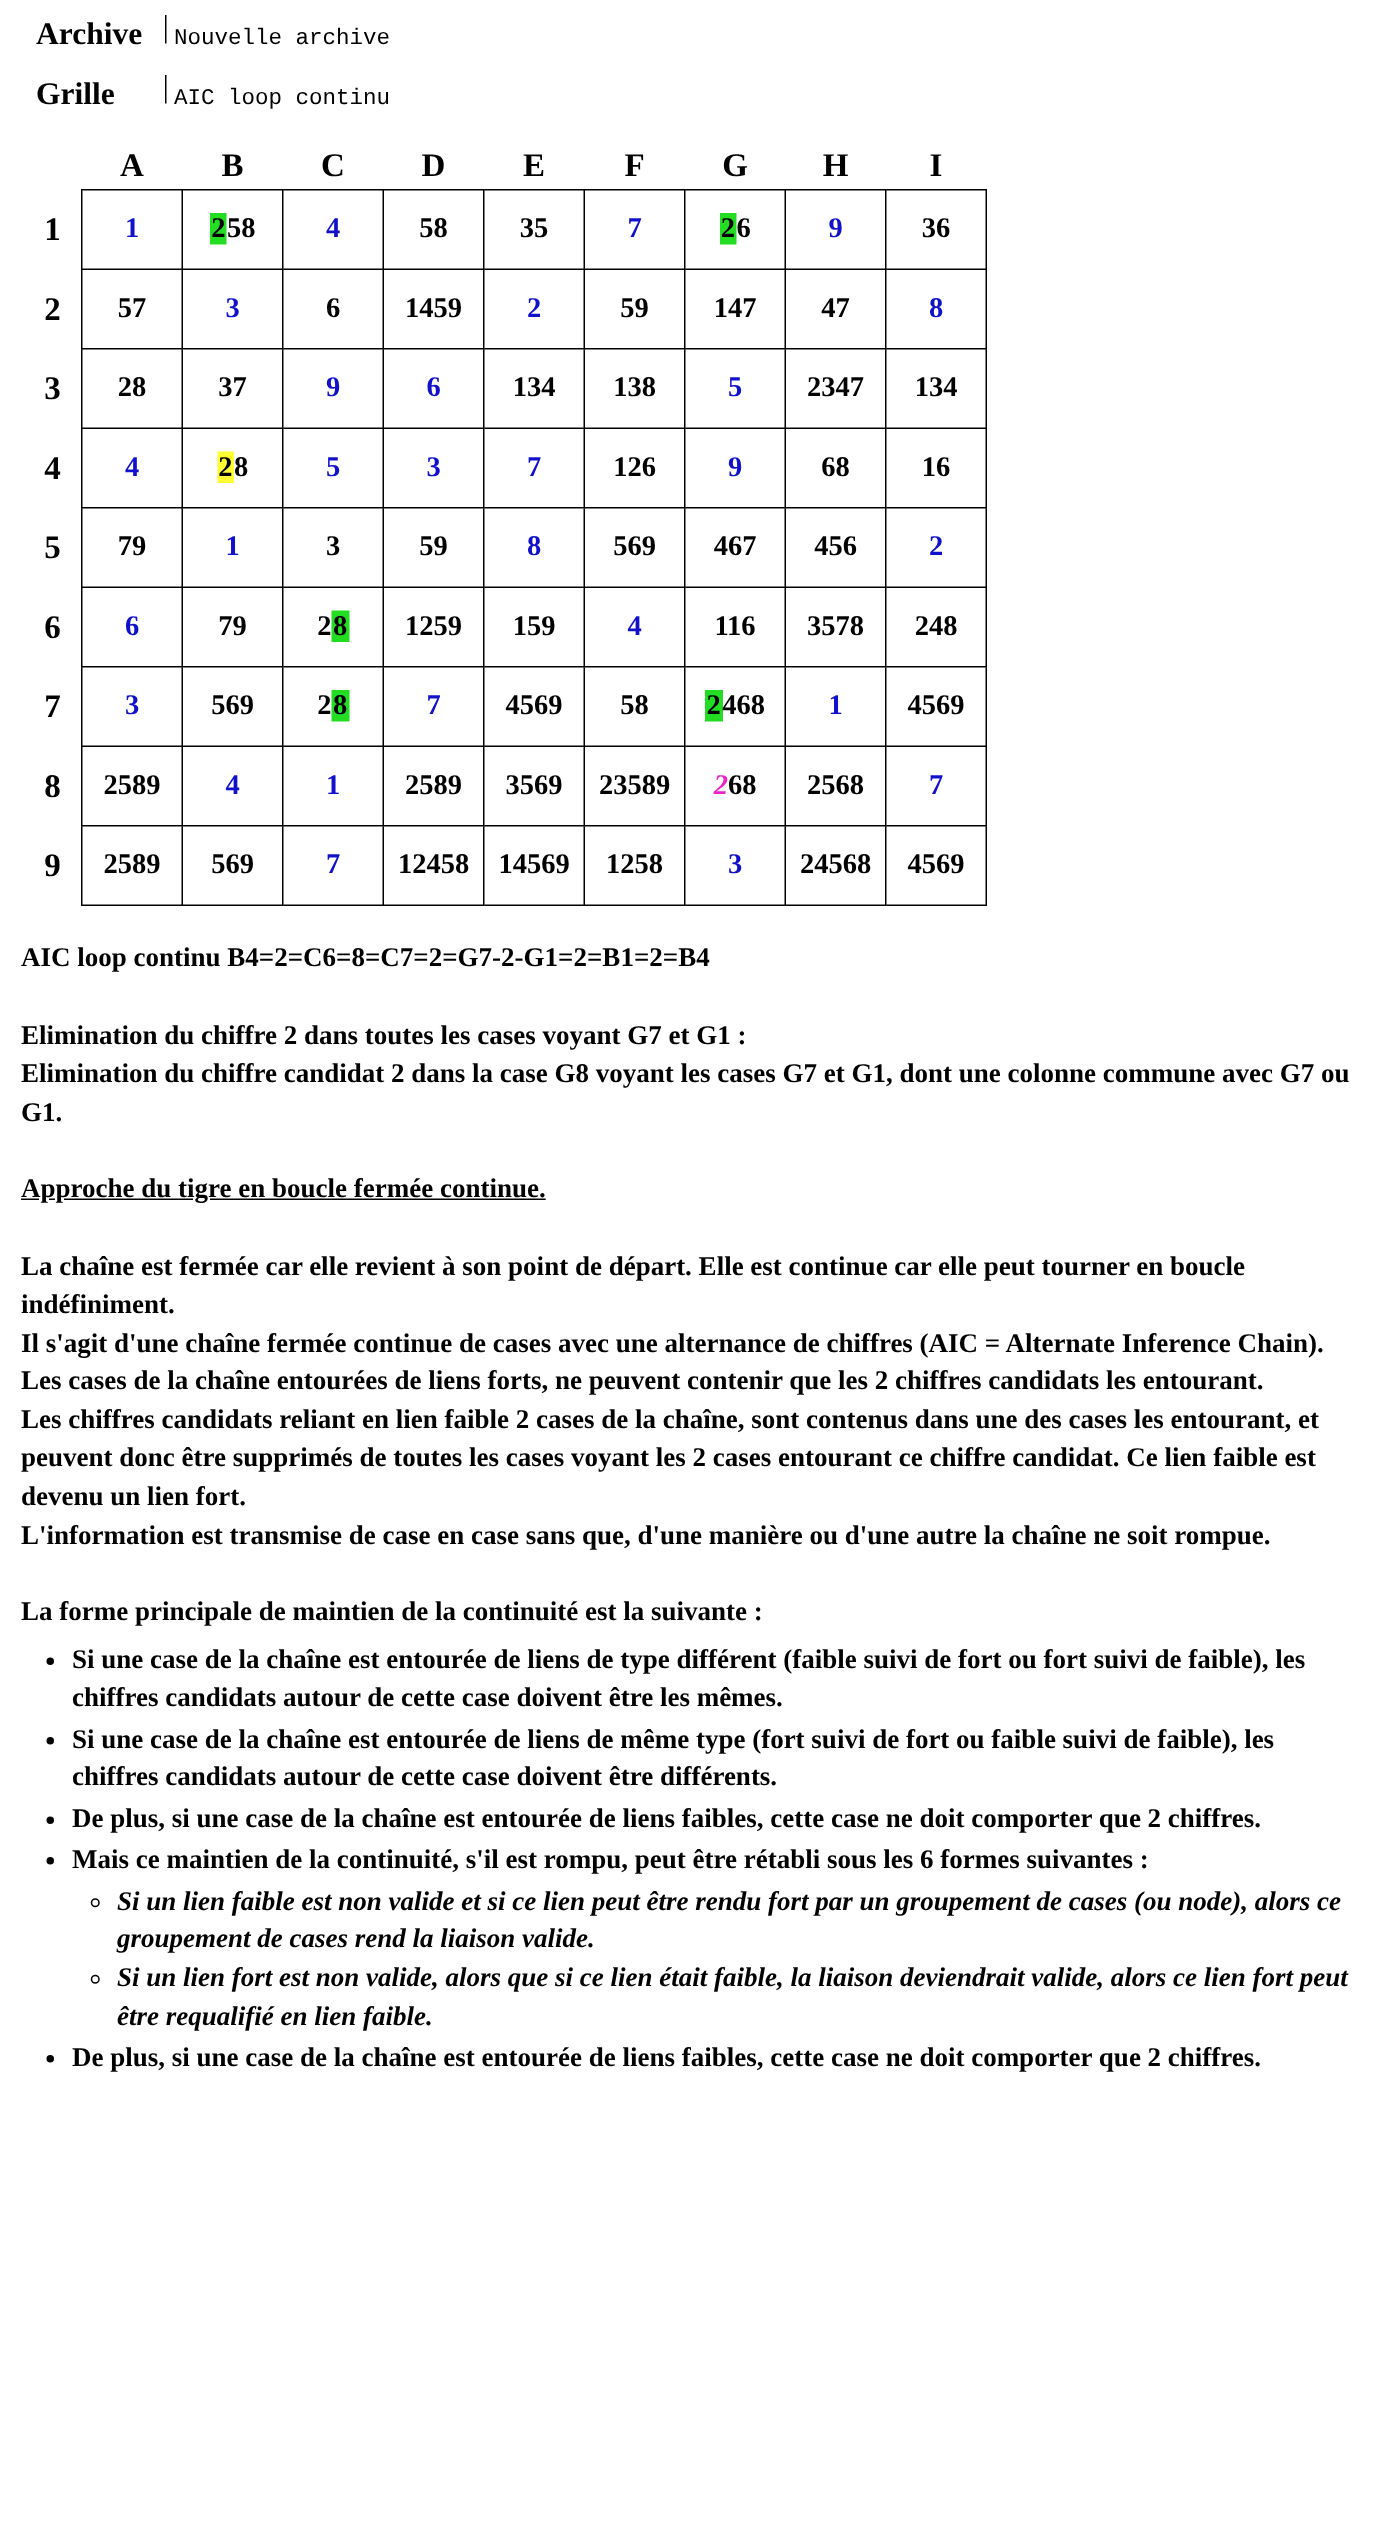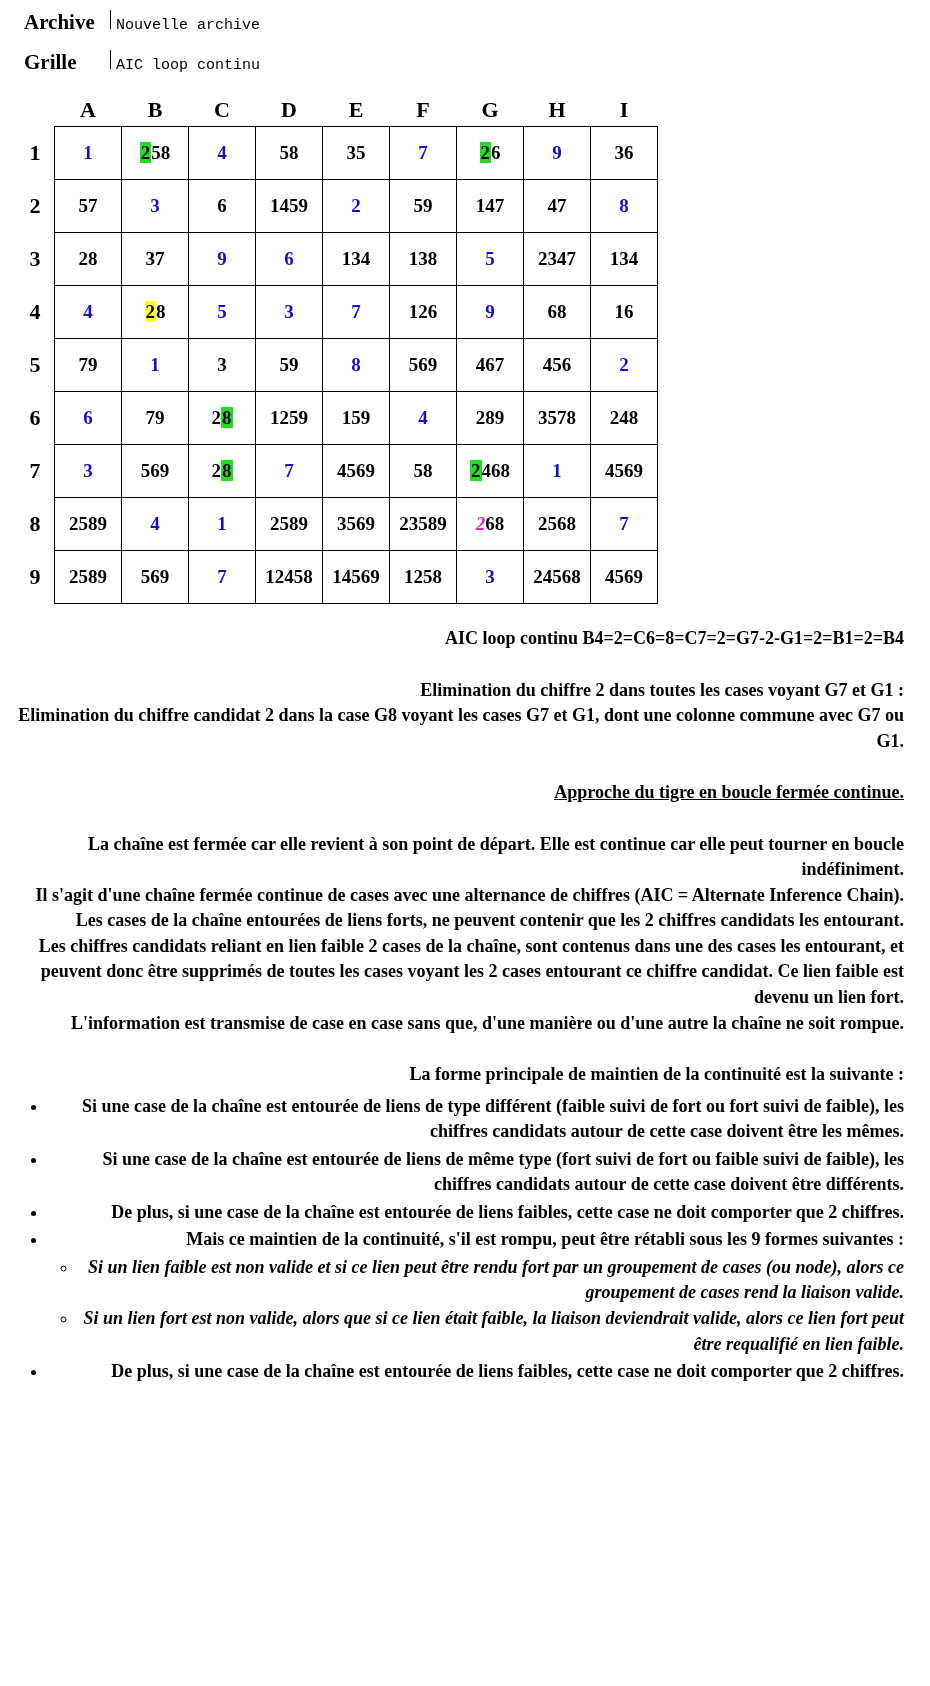--- a/index.html
+++ b/index.html
@@ -104,21 +104,20 @@
     padding: 0 1px;
   }
   .pink { color: #ee22cc; font-style: italic; }
   
   .body-text {
     margin: 22px 0 0 14px;
     width: 890px;
     font-size: 18px;
     font-weight: bold;
     line-height: 1.42;
-    text-align: right;
   }
   .body-text p { margin: 0 0 0 0; }
   .spacer-md { height: 26px; }
   .underline { text-decoration: underline; }
   ul.lvl1 {
     margin: 6px 0 0 0;
     padding-left: 34px;
     list-style-type: disc;
   }
   ul.lvl1 > li { margin-bottom: 2px; }
@@ -224,21 +223,21 @@
             <td class="cell blue tright">2</td>
           </tr>
           <tr>
             <th class="rowhdr">6</th>
             <td class="cell blue tleft tbottom">6</td>
             <td class="cell black tbottom">79</td>
             <td class="cell black tright tbottom">2<span class="mark-green">8</span></td>
             <td class="cell black hl tbottom">1259</td>
             <td class="cell black hl tbottom">159</td>
             <td class="cell blue hl tright tbottom">4</td>
-            <td class="cell black tbottom">289</td>
+            <td class="cell black tbottom">116</td>
             <td class="cell black tbottom">3578</td>
             <td class="cell black tright tbottom">248</td>
           </tr>
           <tr>
             <th class="rowhdr">7</th>
             <td class="cell blue hl tleft">3</td>
             <td class="cell black hl">569</td>
             <td class="cell black hl tright">2<span class="mark-green">8</span></td>
             <td class="cell blue">7</td>
             <td class="cell black">4569</td>
@@ -289,21 +288,21 @@
     <p>Les chiffres candidats reliant en lien faible 2 cases de la chaîne, sont contenus dans une des cases les entourant, et peuvent donc être supprimés de toutes les cases voyant les 2 cases entourant ce chiffre candidat. Ce lien faible est devenu un lien fort.</p>
     <p>L'information est transmise de case en case sans que, d'une manière ou d'une autre la chaîne ne soit rompue.</p>
     <div class="spacer-md"></div>
     <p>La forme principale de maintien de la continuité est la suivante :</p>
 
     <ul class="lvl1">
       <li>Si une case de la chaîne est entourée de liens de type différent (faible suivi de fort ou fort suivi de faible), les chiffres candidats autour de cette case doivent être les mêmes.</li>
       <li>Si une case de la chaîne est entourée de liens de même type (fort suivi de fort ou faible suivi de faible), les chiffres candidats autour de cette case doivent être différents.</li>
       <li>De plus, si une case de la chaîne est entourée de liens faibles, cette case ne doit comporter que 2 chiffres.</li>
       <li>
-        <span>Mais ce maintien de la continuité, s'il est rompu, peut être rétabli sous les 9 formes suivantes :</span>
+        <span>Mais ce maintien de la continuité, s'il est rompu, peut être rétabli sous les 6 formes suivantes :</span>
         <ul class="lvl2">
           <li>Si un lien faible est non valide et si ce lien peut être rendu fort par un groupement de cases (ou node), alors ce groupement de cases rend la liaison valide.</li>
           <li>Si un lien fort est non valide, alors que si ce lien était faible, la liaison deviendrait valide, alors ce lien fort peut être requalifié en lien faible.</li>
         </ul>
       </li>
       <li>De plus, si une case de la chaîne est entourée de liens faibles, cette case ne doit comporter que 2 chiffres.</li>
     </ul>
   </div>
 
 </div>

